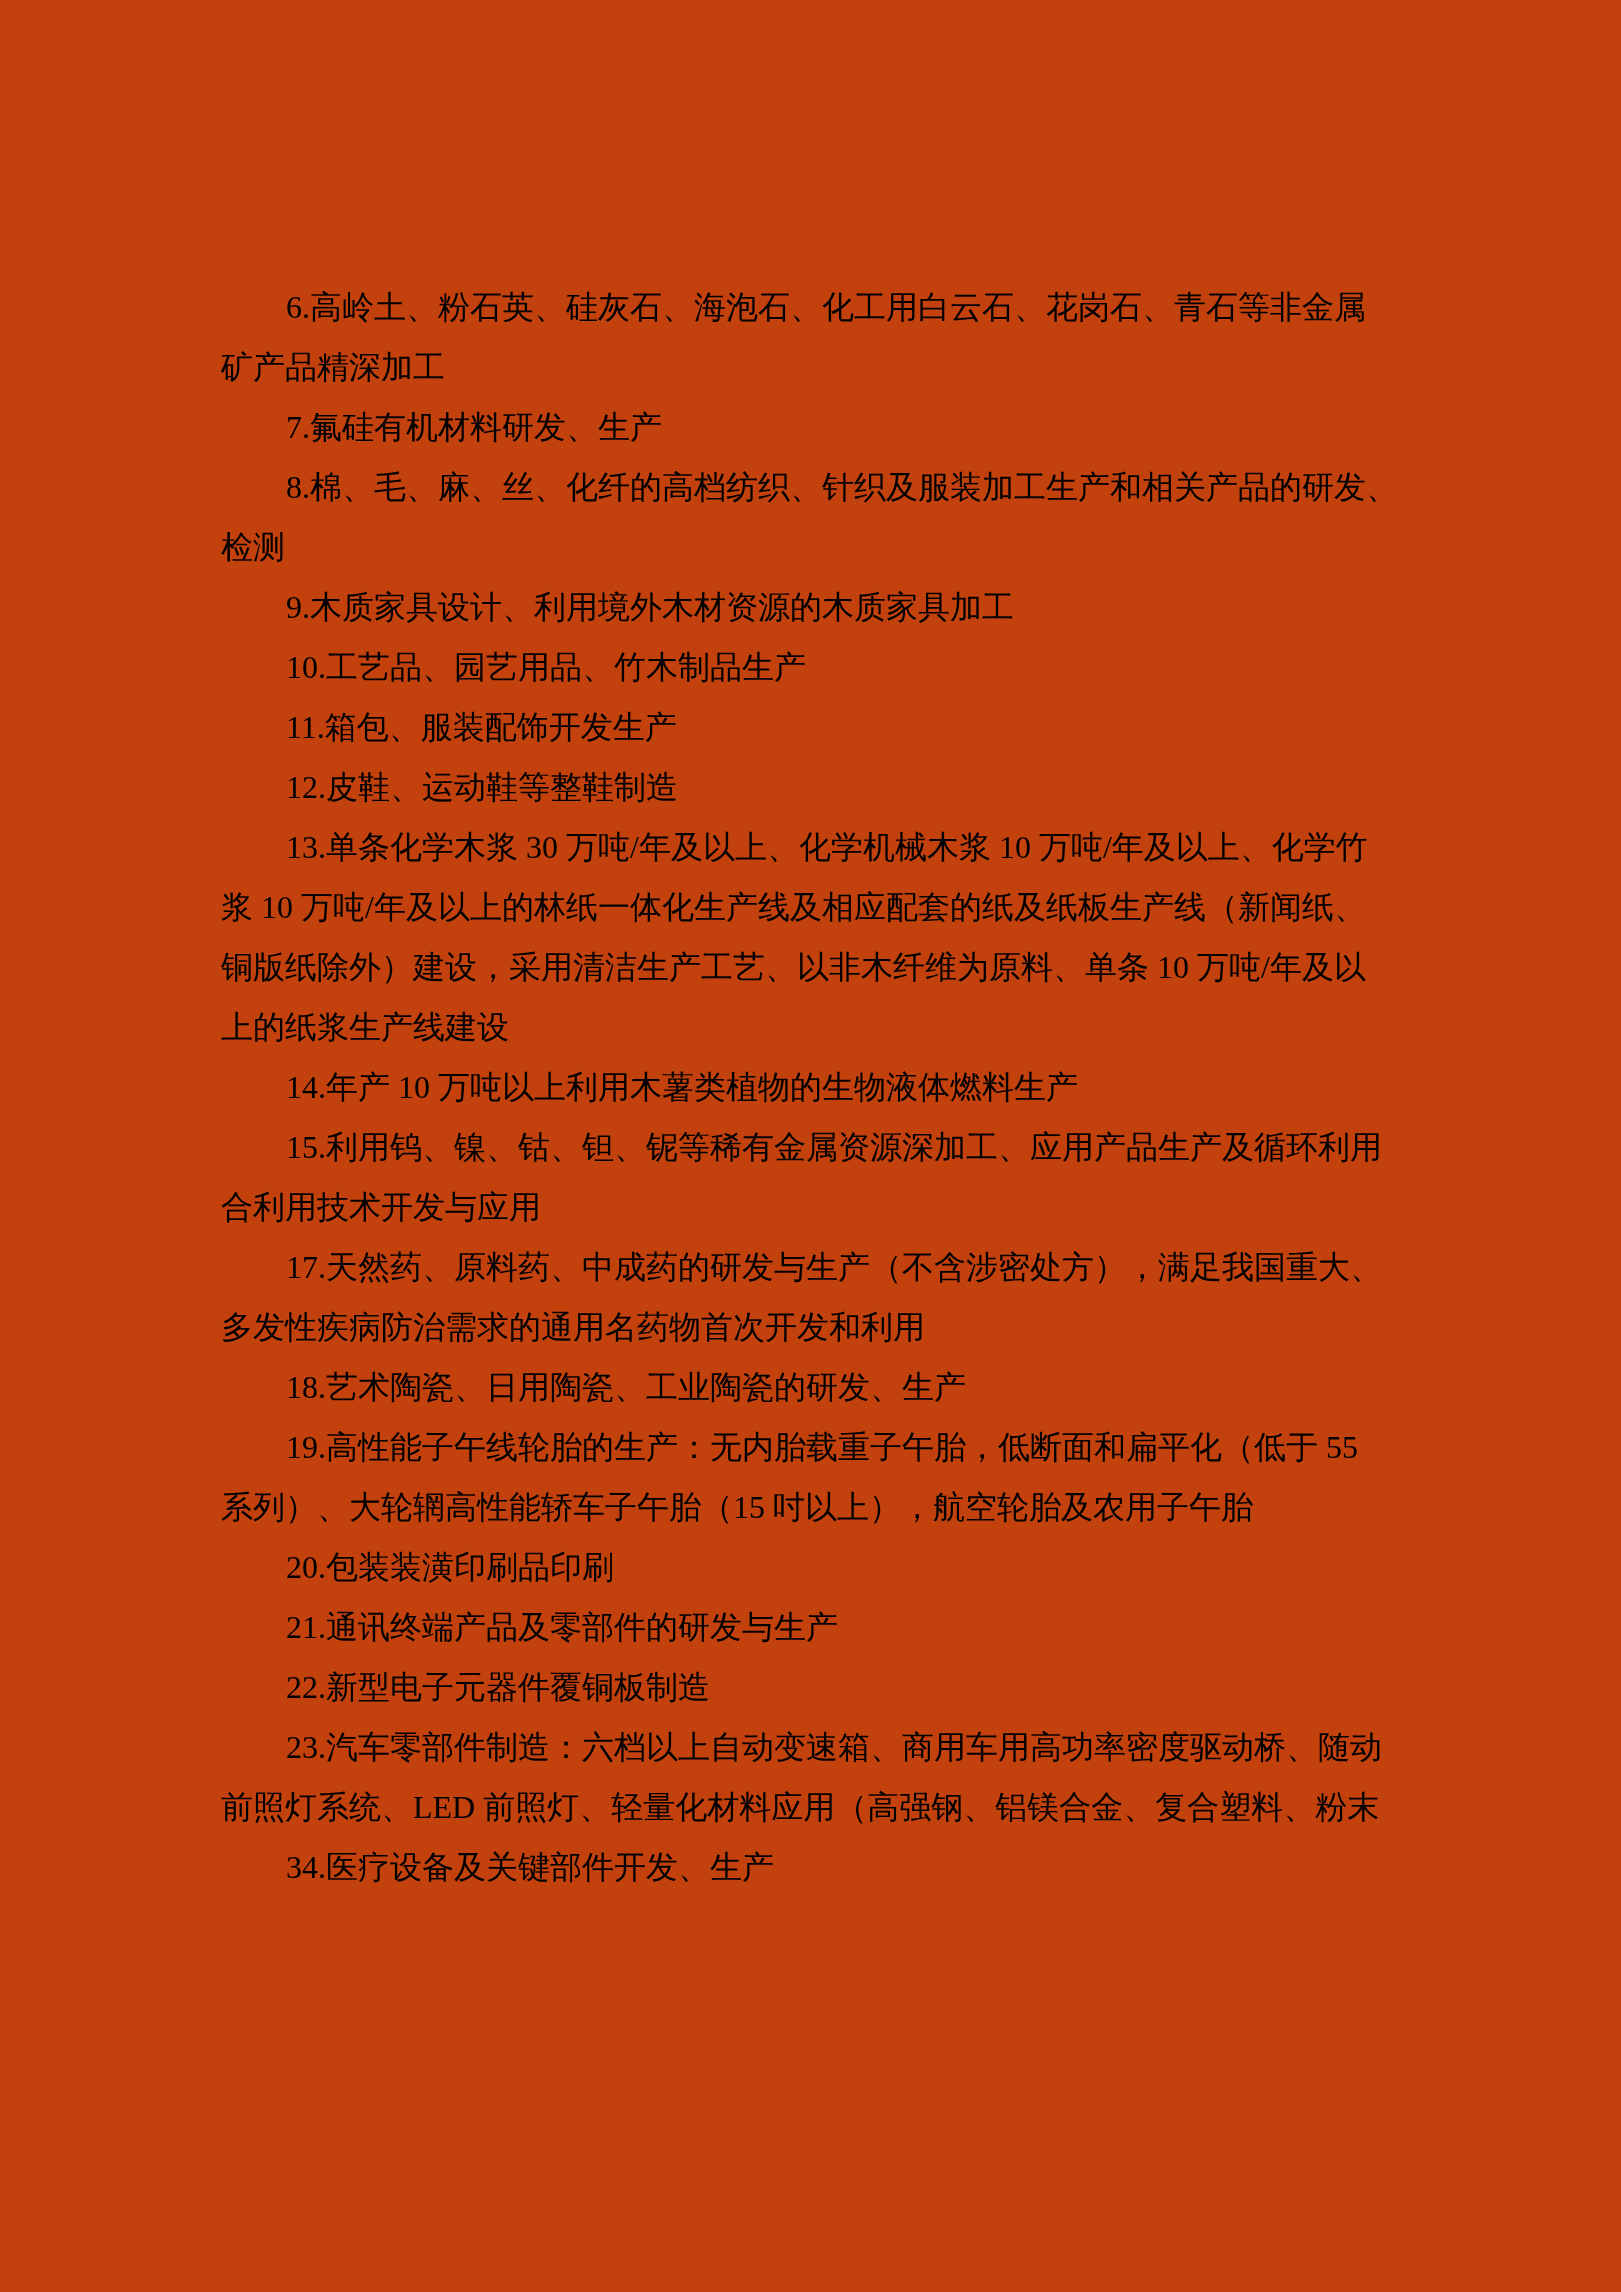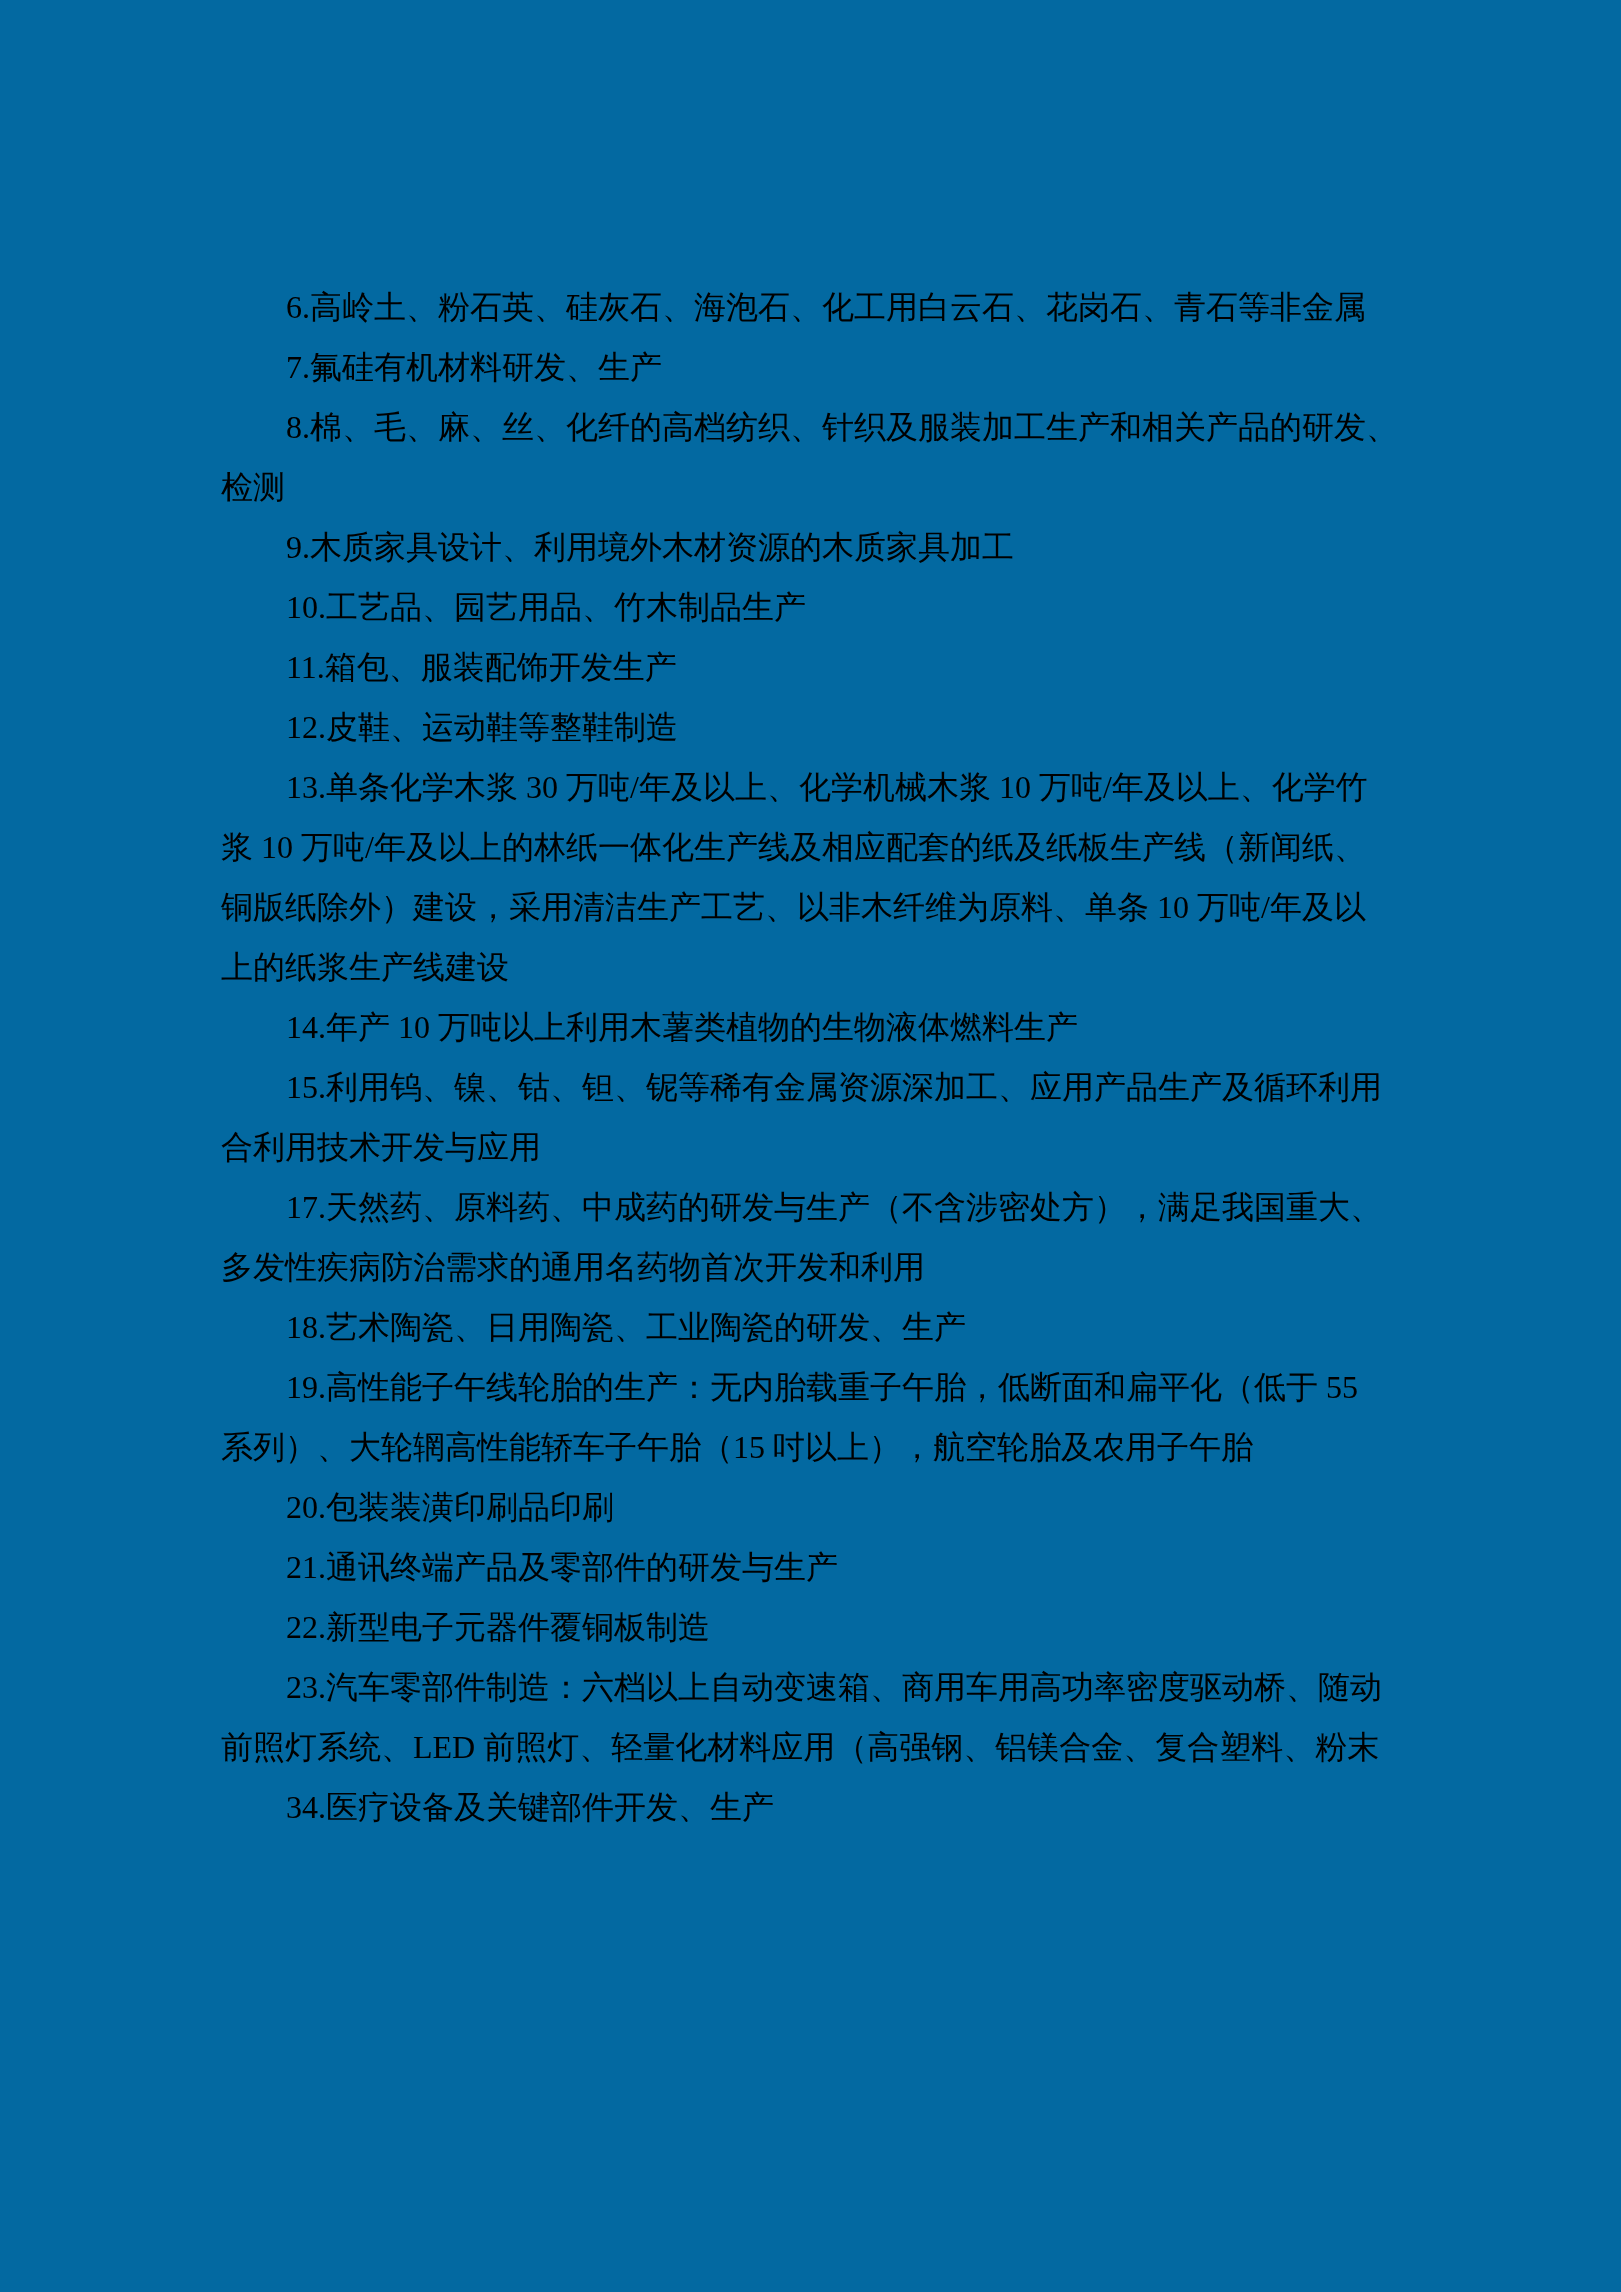--- a/index.html
+++ b/index.html
@@ -3,21 +3,21 @@
 <meta charset="utf-8">
 <style>
   html, body {
     margin: 0;
     padding: 0;
   }
   .page {
     position: relative;
     width: 1621px;
     height: 2293px;
-    background: #0369a1;
+    background: #c2410c;
     overflow: hidden;
     font-family: "Liberation Serif", "DejaVu Serif", serif;
     color: #000000;
   }
   .text-block {
     position: absolute;
     left: 221px;
     top: 277px;
     width: 1206px;
     font-size: 32px;
@@ -31,20 +31,21 @@
   .line.indent {
     padding-left: 65px; 
   }
 </style>
 </head>
 <body>
 
 <div class="page">
   <div class="text-block">
     <div class="line indent">6.高岭土、粉石英、硅灰石、海泡石、化工用白云石、花岗石、青石等非金属</div>
+    <div class="line">矿产品精深加工</div>
     <div class="line indent">7.氟硅有机材料研发、生产</div>
     <div class="line indent">8.棉、毛、麻、丝、化纤的高档纺织、针织及服装加工生产和相关产品的研发、</div>
     <div class="line">检测</div>
     <div class="line indent">9.木质家具设计、利用境外木材资源的木质家具加工</div>
     <div class="line indent">10.工艺品、园艺用品、竹木制品生产</div>
     <div class="line indent">11.箱包、服装配饰开发生产</div>
     <div class="line indent">12.皮鞋、运动鞋等整鞋制造</div>
     <div class="line indent">13.单条化学木浆 30 万吨/年及以上、化学机械木浆 10 万吨/年及以上、化学竹</div>
     <div class="line">浆 10 万吨/年及以上的林纸一体化生产线及相应配套的纸及纸板生产线（新闻纸、</div>
     <div class="line">铜版纸除外）建设，采用清洁生产工艺、以非木纤维为原料、单条 10 万吨/年及以</div>

